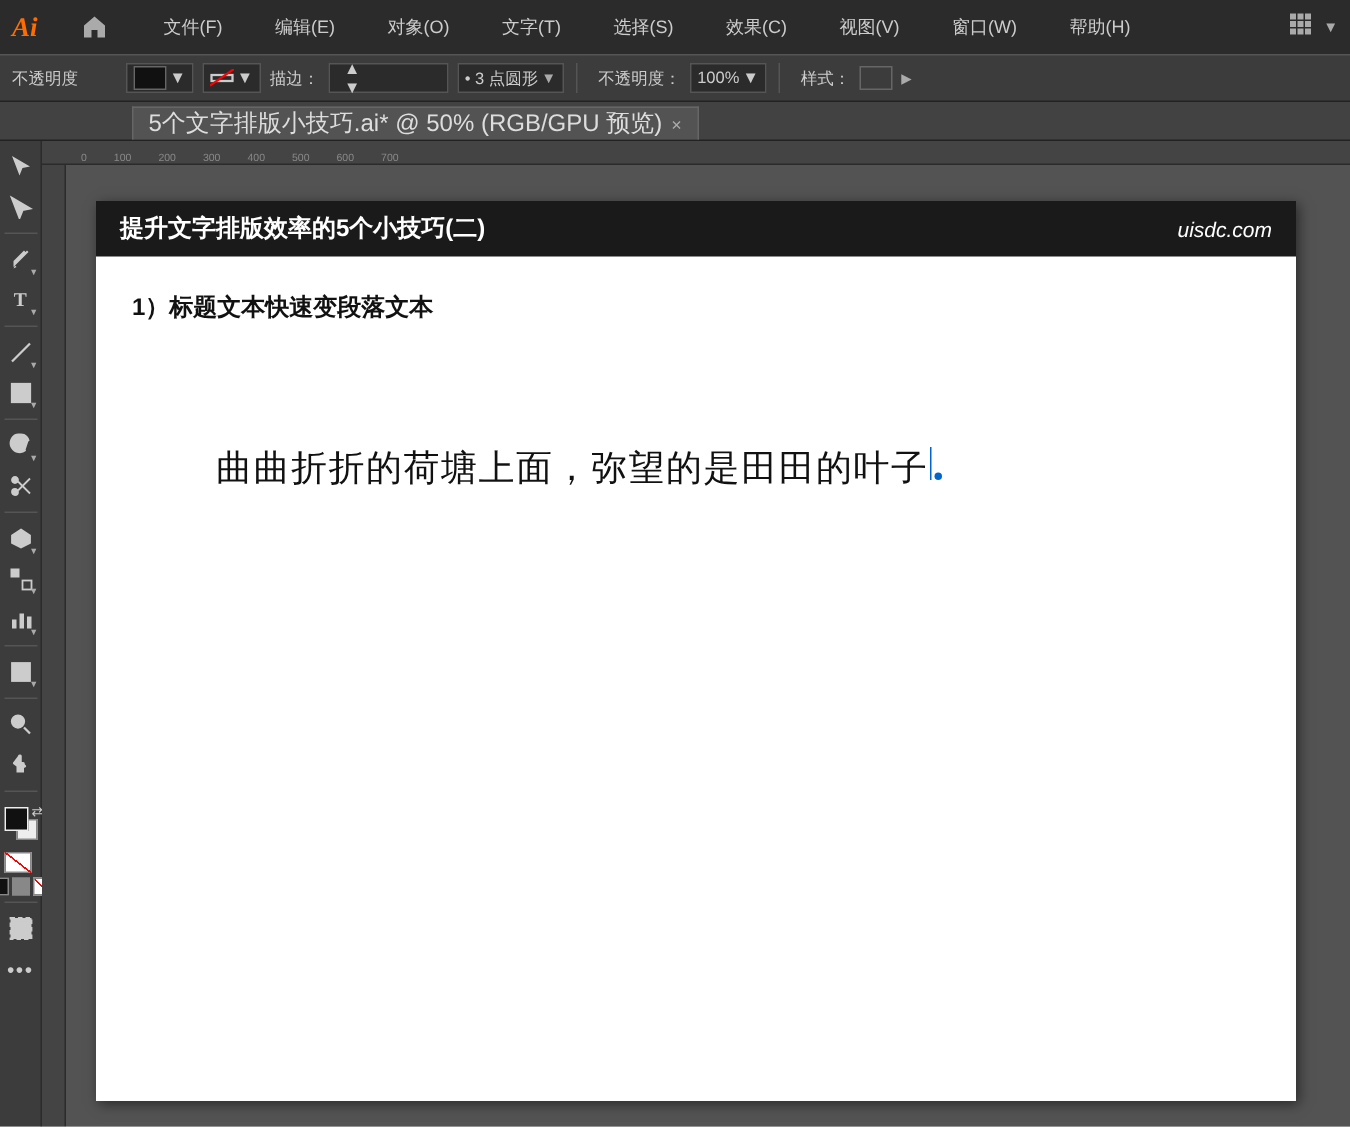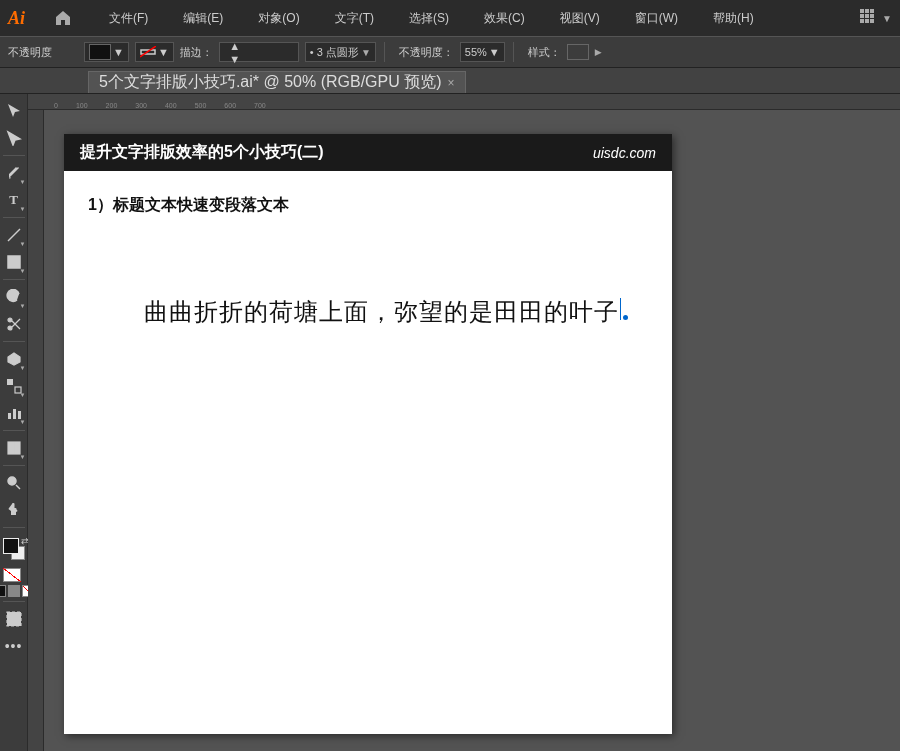--- a/index.html
+++ b/index.html
@@ -349,21 +349,21 @@
       color: #999;
       font-size: 8px;
       margin-right: 18px;
     }
 
     
     #document-canvas {
       position: absolute;
       top: 40px;
       left: 36px;
-      width: 608px;
+      width: 800px;
       height: 600px;
       background: #fff;
       box-shadow: 2px 2px 8px rgba(0,0,0,0.5);
     }
 
     
     .doc-header {
       background: #1a1a1a;
       padding: 8px 16px;
       display: flex;
@@ -476,21 +476,21 @@
       <span class="opt-arrow-btn">▼</span>
     </div>
   </div>
   <div class="opt-bullet-select">
     <span style="color:#ccc;font-size:11px;">• 3 点圆形</span>
     <span class="opt-dropdown-arrow">▼</span>
   </div>
   <div class="opt-divider"></div>
   <span class="opt-opacity-label">不透明度：</span>
   <div class="opt-dropdown">
-    <span class="opt-percent">55%</span>
+    <span class="opt-percent">100%</span>
     <span class="opt-dropdown-arrow">▼</span>
   </div>
   <div class="opt-divider"></div>
   <span class="opt-style-label">样式：</span>
   <div class="opt-style-swatch"></div>
   <span class="opt-more-arrow">▶</span>
 </div>
 
 <div id="tab-bar">
   <div class="tab">

